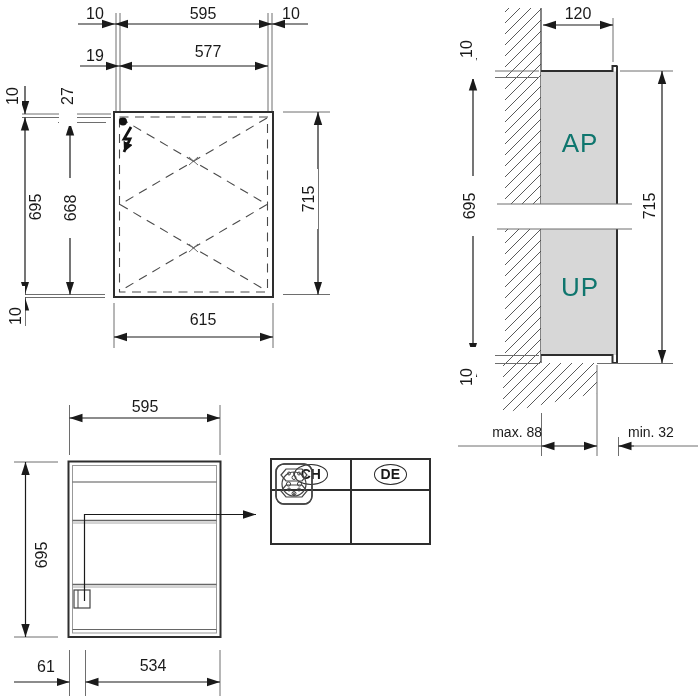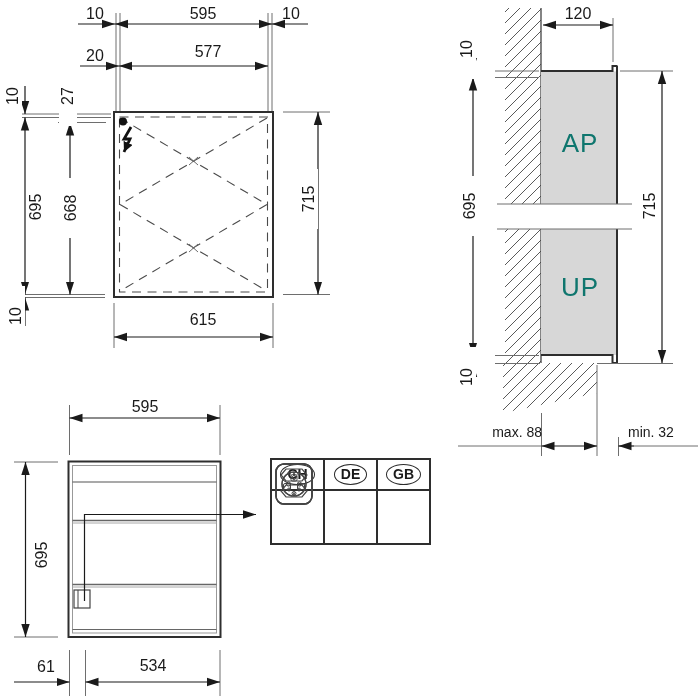--- a/index.html
+++ b/index.html
@@ -131,21 +131,21 @@
     <path class="dim" d="M25.5,462 L25.5,637" marker-start="url(#as)" marker-end="url(#ae)"></path>
     <path class="ext" d="M69.5,650 V696 M85.5,650 V696 M220,650 V696"></path>
     <path class="dim" d="M14,682 L69.5,682" marker-end="url(#ae)"></path>
     <path class="dim" d="M85.5,682 L220,682" marker-start="url(#as)" marker-end="url(#ae)"></path>
   </g>
 </svg>
 
 <span class="lbl c" style="left:80px;top:6px;width:30px;">10</span>
 <span class="lbl c" style="left:173px;top:6px;width:60px;">595</span>
 <span class="lbl c" style="left:276px;top:6px;width:30px;">10</span>
-<span class="lbl c" style="left:80px;top:48px;width:30px;">20</span>
+<span class="lbl c" style="left:80px;top:48px;width:30px;">19</span>
 <span class="lbl c" style="left:178px;top:44px;width:60px;">577</span>
 <span class="lbl rot" style="left:-17px;top:87px;width:60px;">10</span>
 <span class="lbl rot" style="left:38px;top:87px;width:60px;">27</span>
 <span class="lbl rot" style="left:6px;top:198px;width:60px;">695</span>
 <span class="lbl rot" style="left:41px;top:199px;width:60px;">668</span>
 <span class="lbl rot" style="left:-14px;top:307px;width:60px;">10</span>
 <span class="lbl rot" style="left:279px;top:190px;width:60px;">715</span>
 <span class="lbl c" style="left:173px;top:312px;width:60px;">615</span>
 
 <span class="lbl c" style="left:548px;top:6px;width:60px;">120</span>
@@ -189,29 +189,15 @@
     <div class="socket-body">
       <svg width="44" height="48" viewBox="0 0 44 48">
         <rect x="4" y="4" width="36" height="40" rx="8" fill="none" stroke="#444" stroke-width="1.4"></rect>
         <circle cx="22" cy="24" r="12" fill="none" stroke="#444" stroke-width="1.2"></circle>
         <circle cx="16.5" cy="24" r="2.1" fill="none" stroke="#444" stroke-width="1"></circle>
         <circle cx="27.5" cy="24" r="2.1" fill="none" stroke="#444" stroke-width="1"></circle>
         <path d="M22,12 V15.5 M22,32.5 V36" stroke="#444" stroke-width="1.6" fill="none"></path>
       </svg>
     </div>
   </div>
-  <div class="socket-col">
-    <div class="socket-head">
-      <span class="oval">GB</span>
-    </div>
-    <div class="socket-body">
-      <svg width="44" height="48" viewBox="0 0 44 48">
-        <rect x="4" y="4" width="36" height="40" rx="8" fill="none" stroke="#444" stroke-width="1.4"></rect>
-        <circle cx="22" cy="24" r="12" fill="none" stroke="#444" stroke-width="1.2"></circle>
-        <rect x="19" y="14.5" width="6" height="6.5" rx="1.5" fill="none" stroke="#444" stroke-width="1"></rect>
-        <rect x="11.5" y="23.5" width="7" height="6" rx="1.5" fill="none" stroke="#444" stroke-width="1"></rect>
-        <rect x="25.5" y="23.5" width="7" height="6" rx="1.5" fill="none" stroke="#444" stroke-width="1"></rect>
-      </svg>
-    </div>
-  </div>
 </div>
 
 </div>
 
 </body></html>

